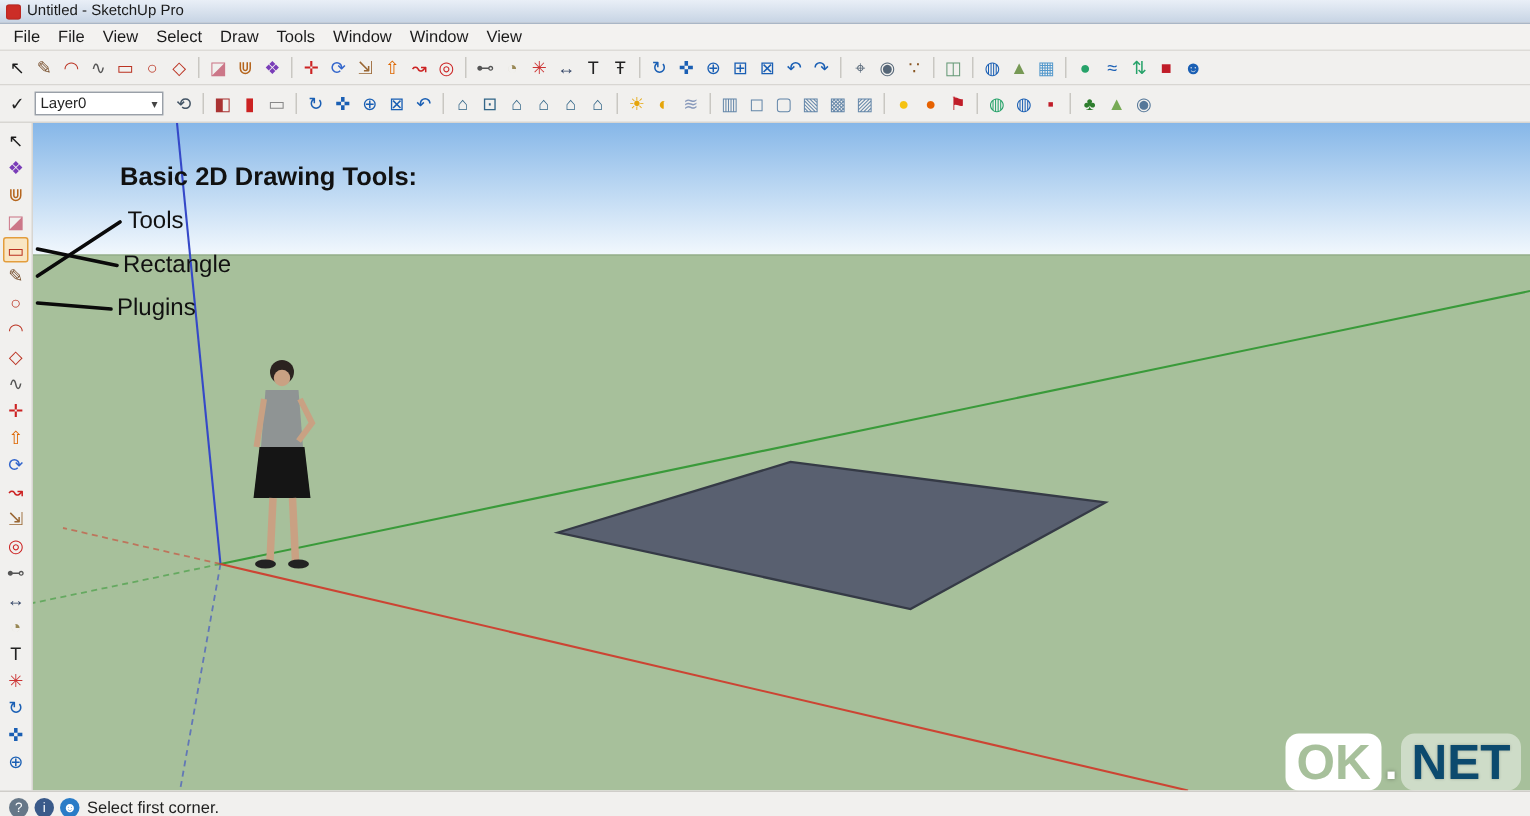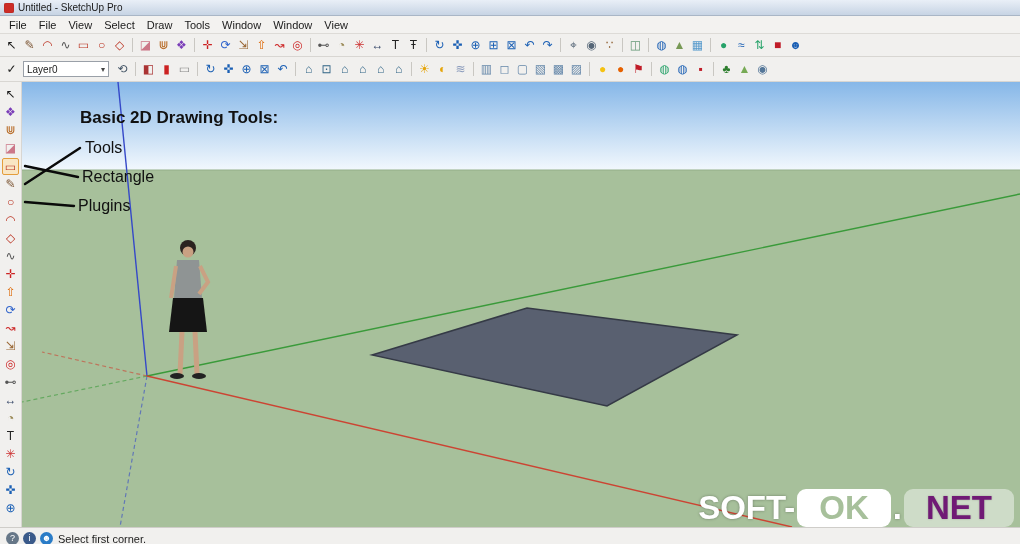--- a/index.html
+++ b/index.html
@@ -35,22 +35,22 @@
   .viewport svg{position:absolute;left:0;top:0;}
 
   .anno{position:absolute;color:var(--annotation,#111);}
   .anno-title{left:58px;top:26px;font-size:17px;font-weight:bold;}
   .anno-item{font-size:16px;}
   .anno-item.i0{left:63px;top:57px;}
   .anno-item.i1{left:60px;top:86px;}
   .anno-item.i2{left:56px;top:115px;}
 
   .watermark{position:absolute;right:6px;bottom:0px;display:flex;align-items:center;gap:2px;font-size:33px;font-weight:bold;color:#fff;text-shadow:0 0 3px rgba(0,0,0,.35);}
-  .wm-pill{background:#ffffff;color:var(--ground,#a7c09b);border-radius:9px;padding:0 22px;text-shadow:none;}
-  .wm-pill.frost{background:rgba(255,255,255,.45);color:#701a75;text-shadow:0 0 2px rgba(0,0,0,.25);}
+  .wm-pill{background:#ffffff;color:var(--ground,#a7c09b);border-radius:9px;padding:0 7px;text-shadow:none;}
+  .wm-pill.frost{background:rgba(255,255,255,.45);color:#0c4a6e;text-shadow:0 0 2px rgba(0,0,0,.25);}
 
   
   .statusbar{height:21px;background:#f1f0ee;border-top:1px solid #cfcdc9;display:flex;align-items:center;gap:5px;padding:0 6px;font-size:11px;color:#222;flex:0 0 auto;}
   #status-icons{display:flex;align-items:center;gap:4px;}
   .status-circle{width:13px;height:13px;border-radius:50%;color:#fff;font-size:9px;line-height:13px;text-align:center;cursor:default;}
 </style>
 </head>
 <body>
 
 <div class="window">
@@ -246,21 +246,20 @@
           <line x1="52" y1="124" x2="3" y2="120"></line>
         </g>
       </svg>
 
       <div class="anno anno-title">Basic 2D Drawing Tools:</div>
       <div class="anno anno-item i0">Tools</div>
       <div class="anno anno-item i1">Rectangle</div>
       <div class="anno anno-item i2">Plugins</div>
 
       <div class="watermark">
-        <span>SOFT-</span>
         <span class="wm-pill">OK</span>
         <span>.</span>
         <span class="wm-pill frost">NET</span>
       </div>
     </div>
   </div>
 
   <div class="statusbar">
     <span id="status-icons">
         <span class="status-circle" style="background: rgb(102, 119, 136);">?</span>

